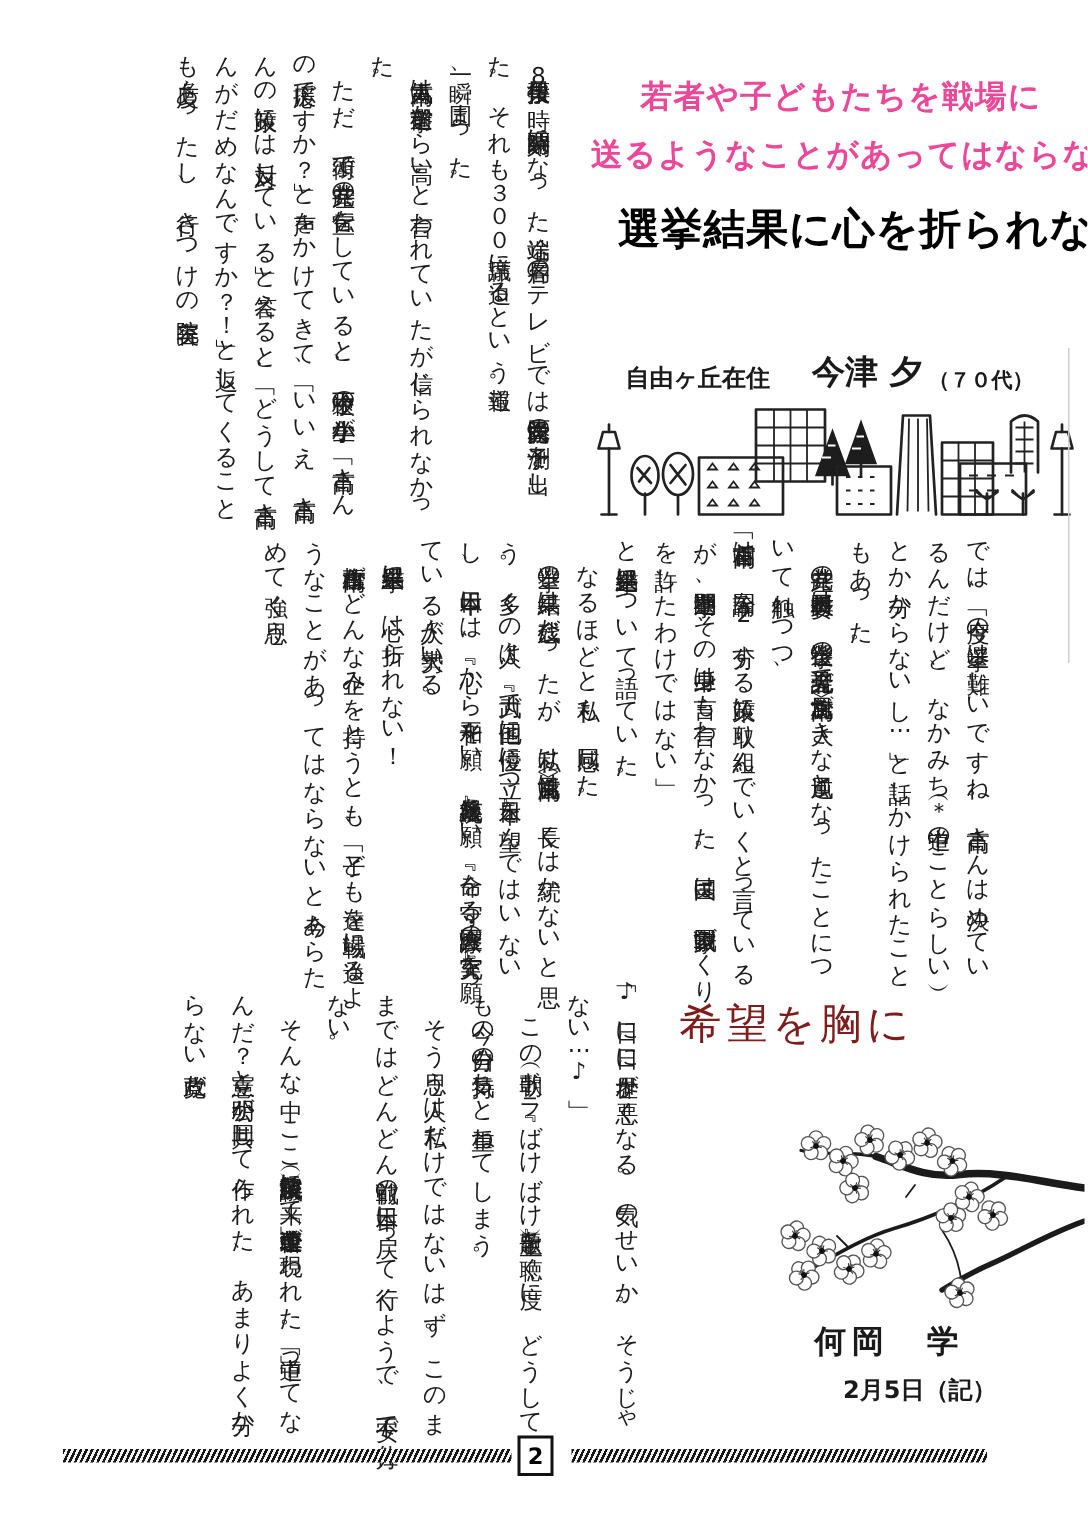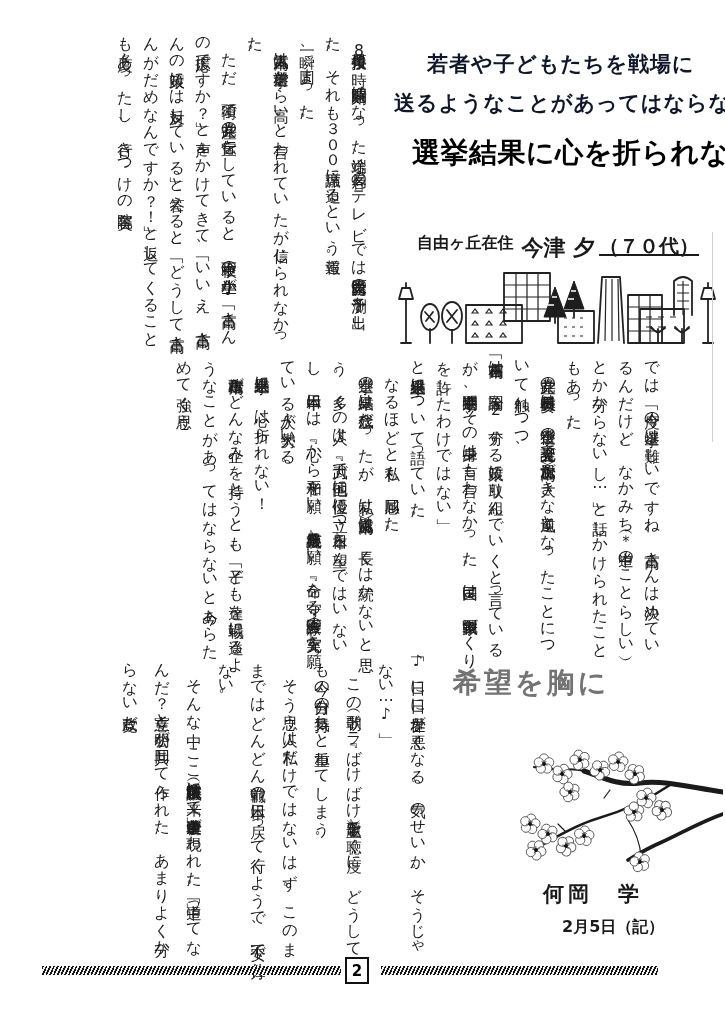--- a/index.html
+++ b/index.html
@@ -15,31 +15,31 @@
     font-size:15.5px;
     letter-spacing:0;
     color:#1c1c1c;
   }
   .vtext p{margin:0;padding:0;}
   .vtext p.indent{text-indent:1em;}
   #intro-block{left:40px;top:26px;width:332px;height:318px;line-height:26px;}
   #main-block{left:45px;top:350px;width:620px;height:314px;line-height:26px;}
   #essay-block{left:42px;top:652px;width:392px;height:312px;line-height:32px;}
   
-  .h-sub{position:absolute;font-size:21px;font-weight:700;letter-spacing:1px;color:#0f172a;white-space:nowrap;}
+  .h-sub{position:absolute;font-size:21px;font-weight:700;letter-spacing:1px;color:#ec4899;white-space:nowrap;}
   #h-sub1{left:427px;top:50px;}
   #h-sub2{left:394px;top:89px;}
   #h-main{position:absolute;left:412px;top:134px;font-size:28px;font-weight:900;letter-spacing:0.5px;color:#000;white-space:nowrap;}
   
-  #byline{position:absolute;left:417px;top:233px;display:flex;align-items:flex-start;white-space:nowrap;}
+  #byline{position:absolute;left:417px;top:233px;display:flex;align-items:flex-end;white-space:nowrap;}
   .byline-loc{font-size:16px;font-weight:700;}
-  .byline-name{font-size:22px;font-weight:700;margin-left:8px;}
-  .byline-age{font-size:20px;font-weight:700;margin-left:4px;text-decoration:underline;}
-  
-  #essay-title{position:absolute;left:453px;top:664px;font-size:28px;font-weight:700;letter-spacing:3px;color:#737373;white-space:nowrap;}
+  .byline-name{font-size:22px;font-weight:700;margin-left:28px;}
+  .byline-age{font-size:14px;font-weight:700;margin-left:4px;}
+  
+  #essay-title{position:absolute;left:453px;top:664px;font-size:28px;font-weight:400;letter-spacing:3px;color:#7f1d1d;white-space:nowrap;}
   #essay-author{position:absolute;left:498px;top:880px;font-size:21px;font-weight:700;letter-spacing:4px;white-space:nowrap;margin-left:45px;}
   #essay-date{position:absolute;left:540px;top:917px;font-size:16px;font-weight:700;white-space:nowrap;margin-left:22px;}
   
   .illus{position:absolute;}
   #cityscape{left:392px;top:265px;width:328px;height:84px;}
   #blossoms{left:478px;top:740px;width:245px;height:140px;}
   svg .sk{fill:none;stroke:#222;stroke-width:1.8;stroke-linecap:round;stroke-linejoin:round;}
   svg .skf{fill:#1d1d1d;stroke:#1d1d1d;stroke-width:1;}
   svg .win{fill:none;stroke:#222;stroke-width:1.2;}
   svg .petal{fill:#fff;stroke:#555;stroke-width:0.9;}

